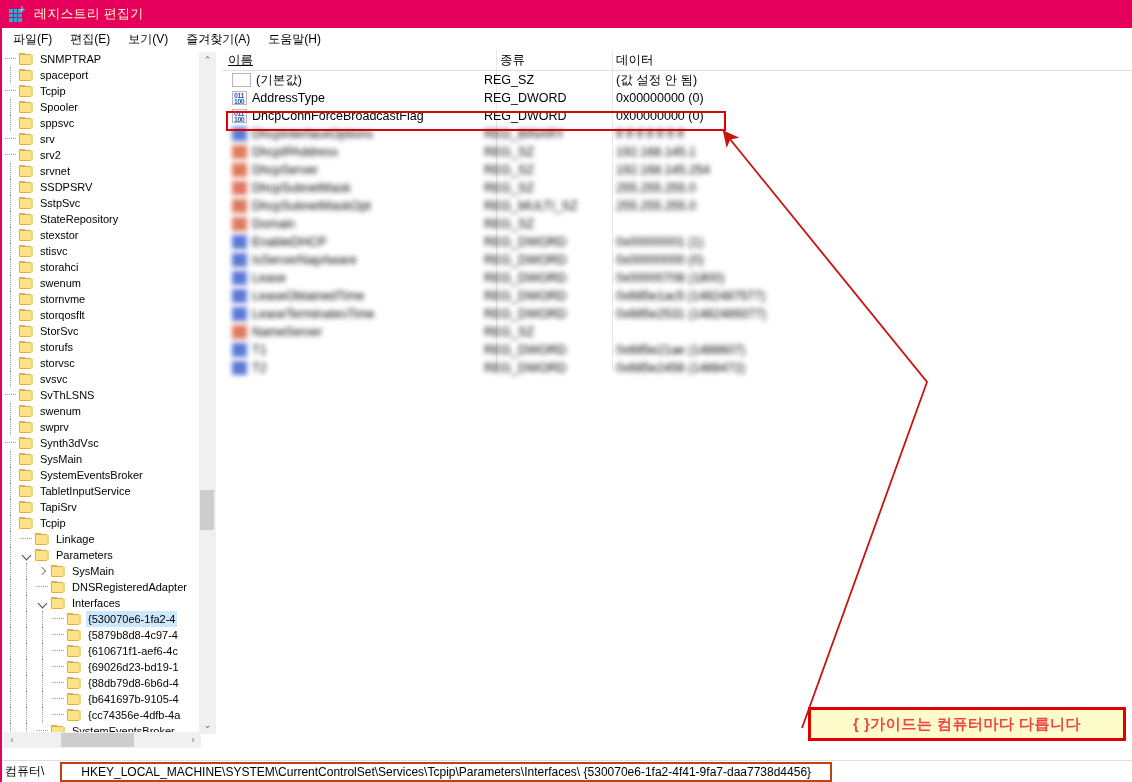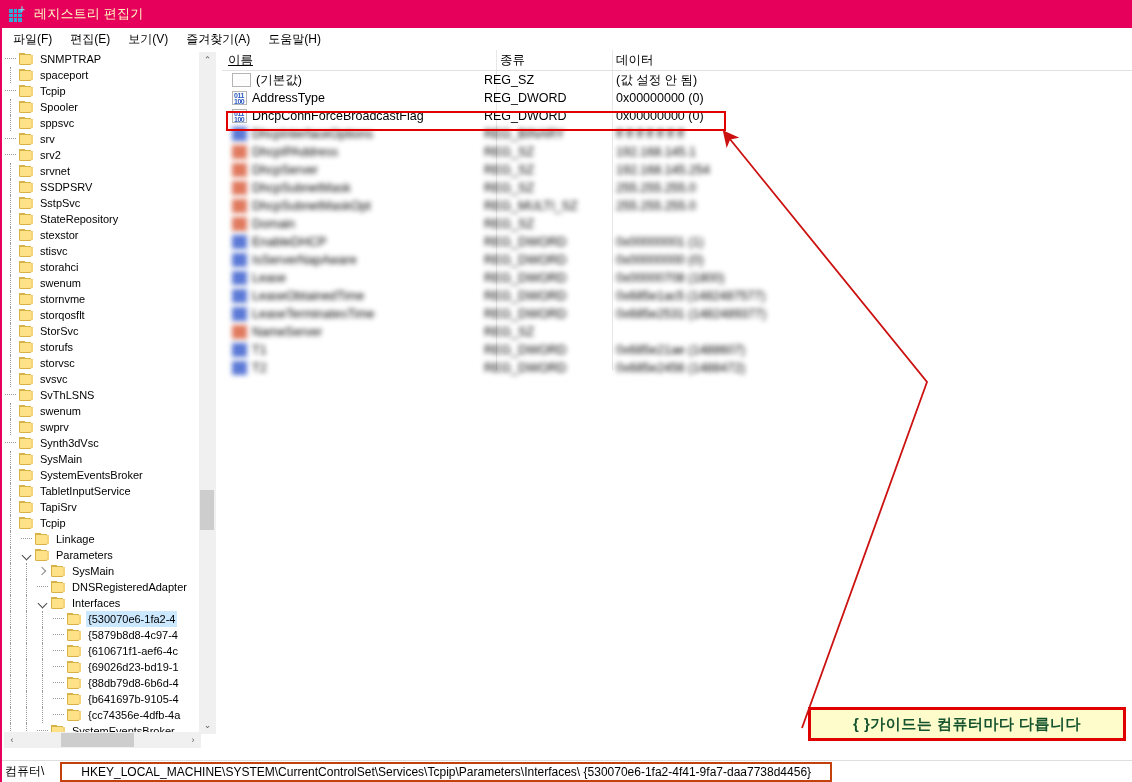--- a/index.html
+++ b/index.html
@@ -373,21 +373,21 @@
   }
 
   
   .callout {
     position: absolute;
     left: 806px; top: 707px;
     width: 318px; height: 34px;
     background: #fffccc;
     border: 3px solid #e00000;
     box-sizing: border-box;
-    color: #14532d;
+    color: #ef4444;
     font-weight: bold;
     font-size: 15px;
     display: flex;
     align-items: center;
     justify-content: center;
     letter-spacing: 0.5px;
   }
 
   .arrow-svg {
     position: absolute;

